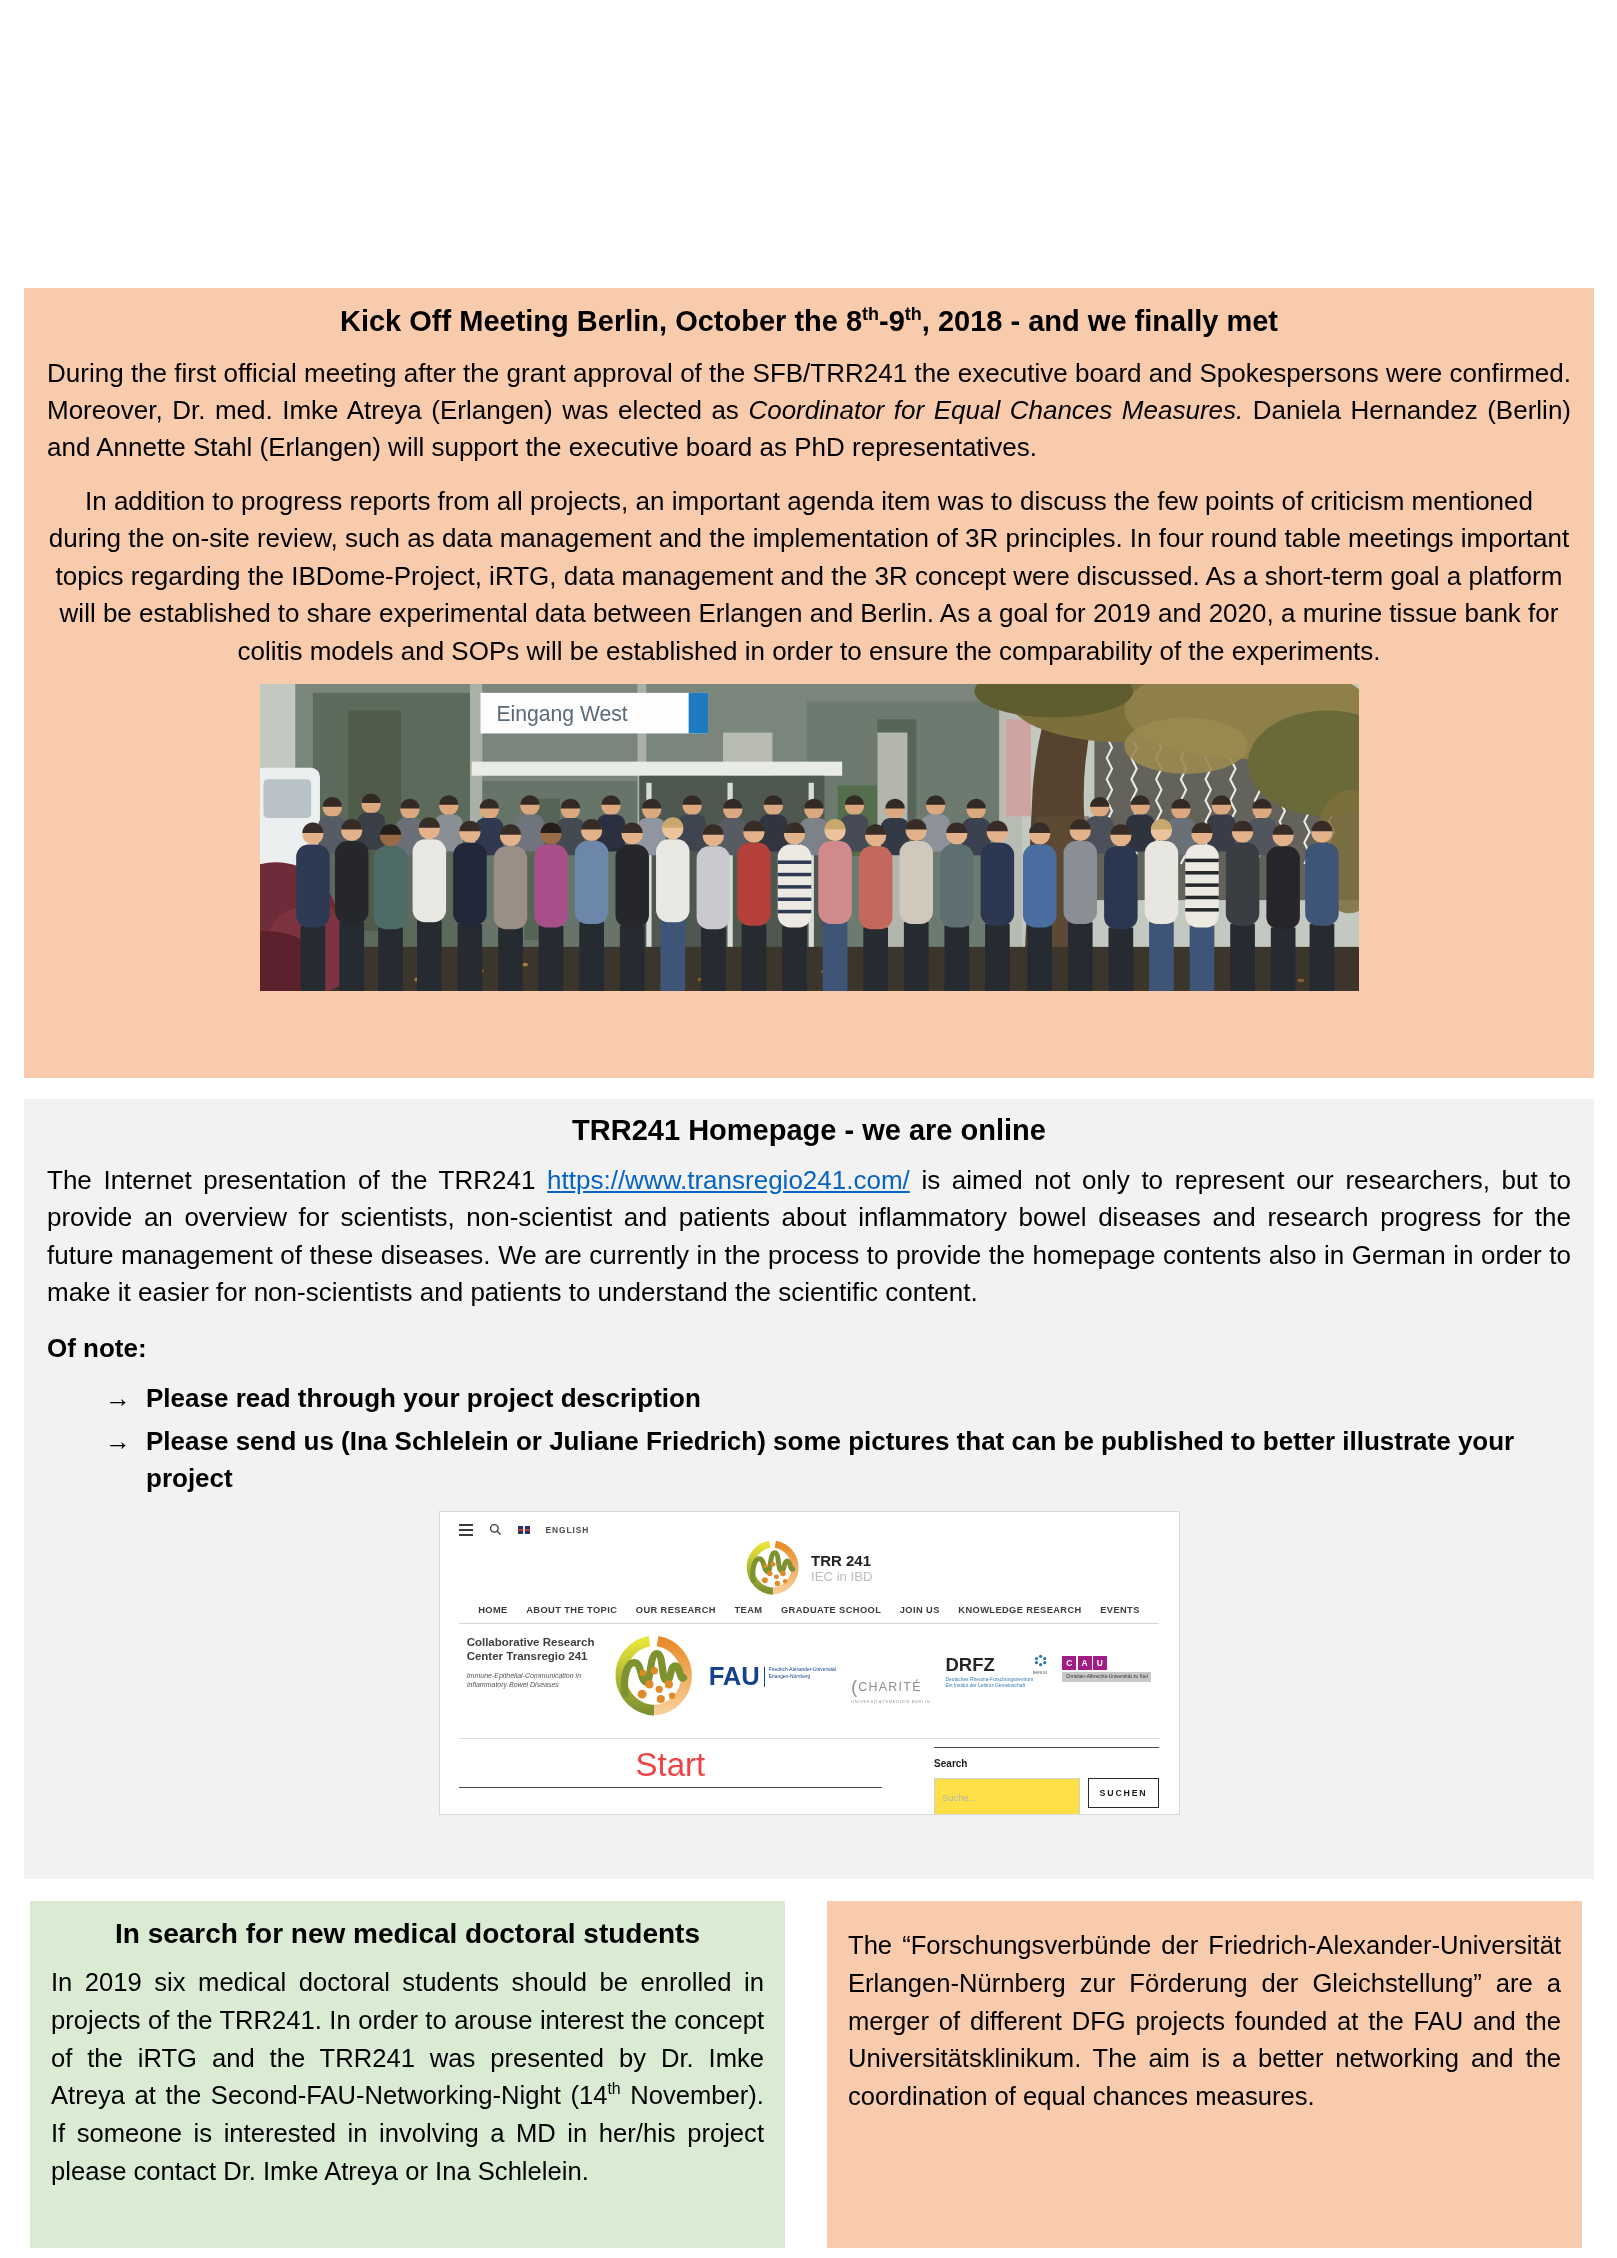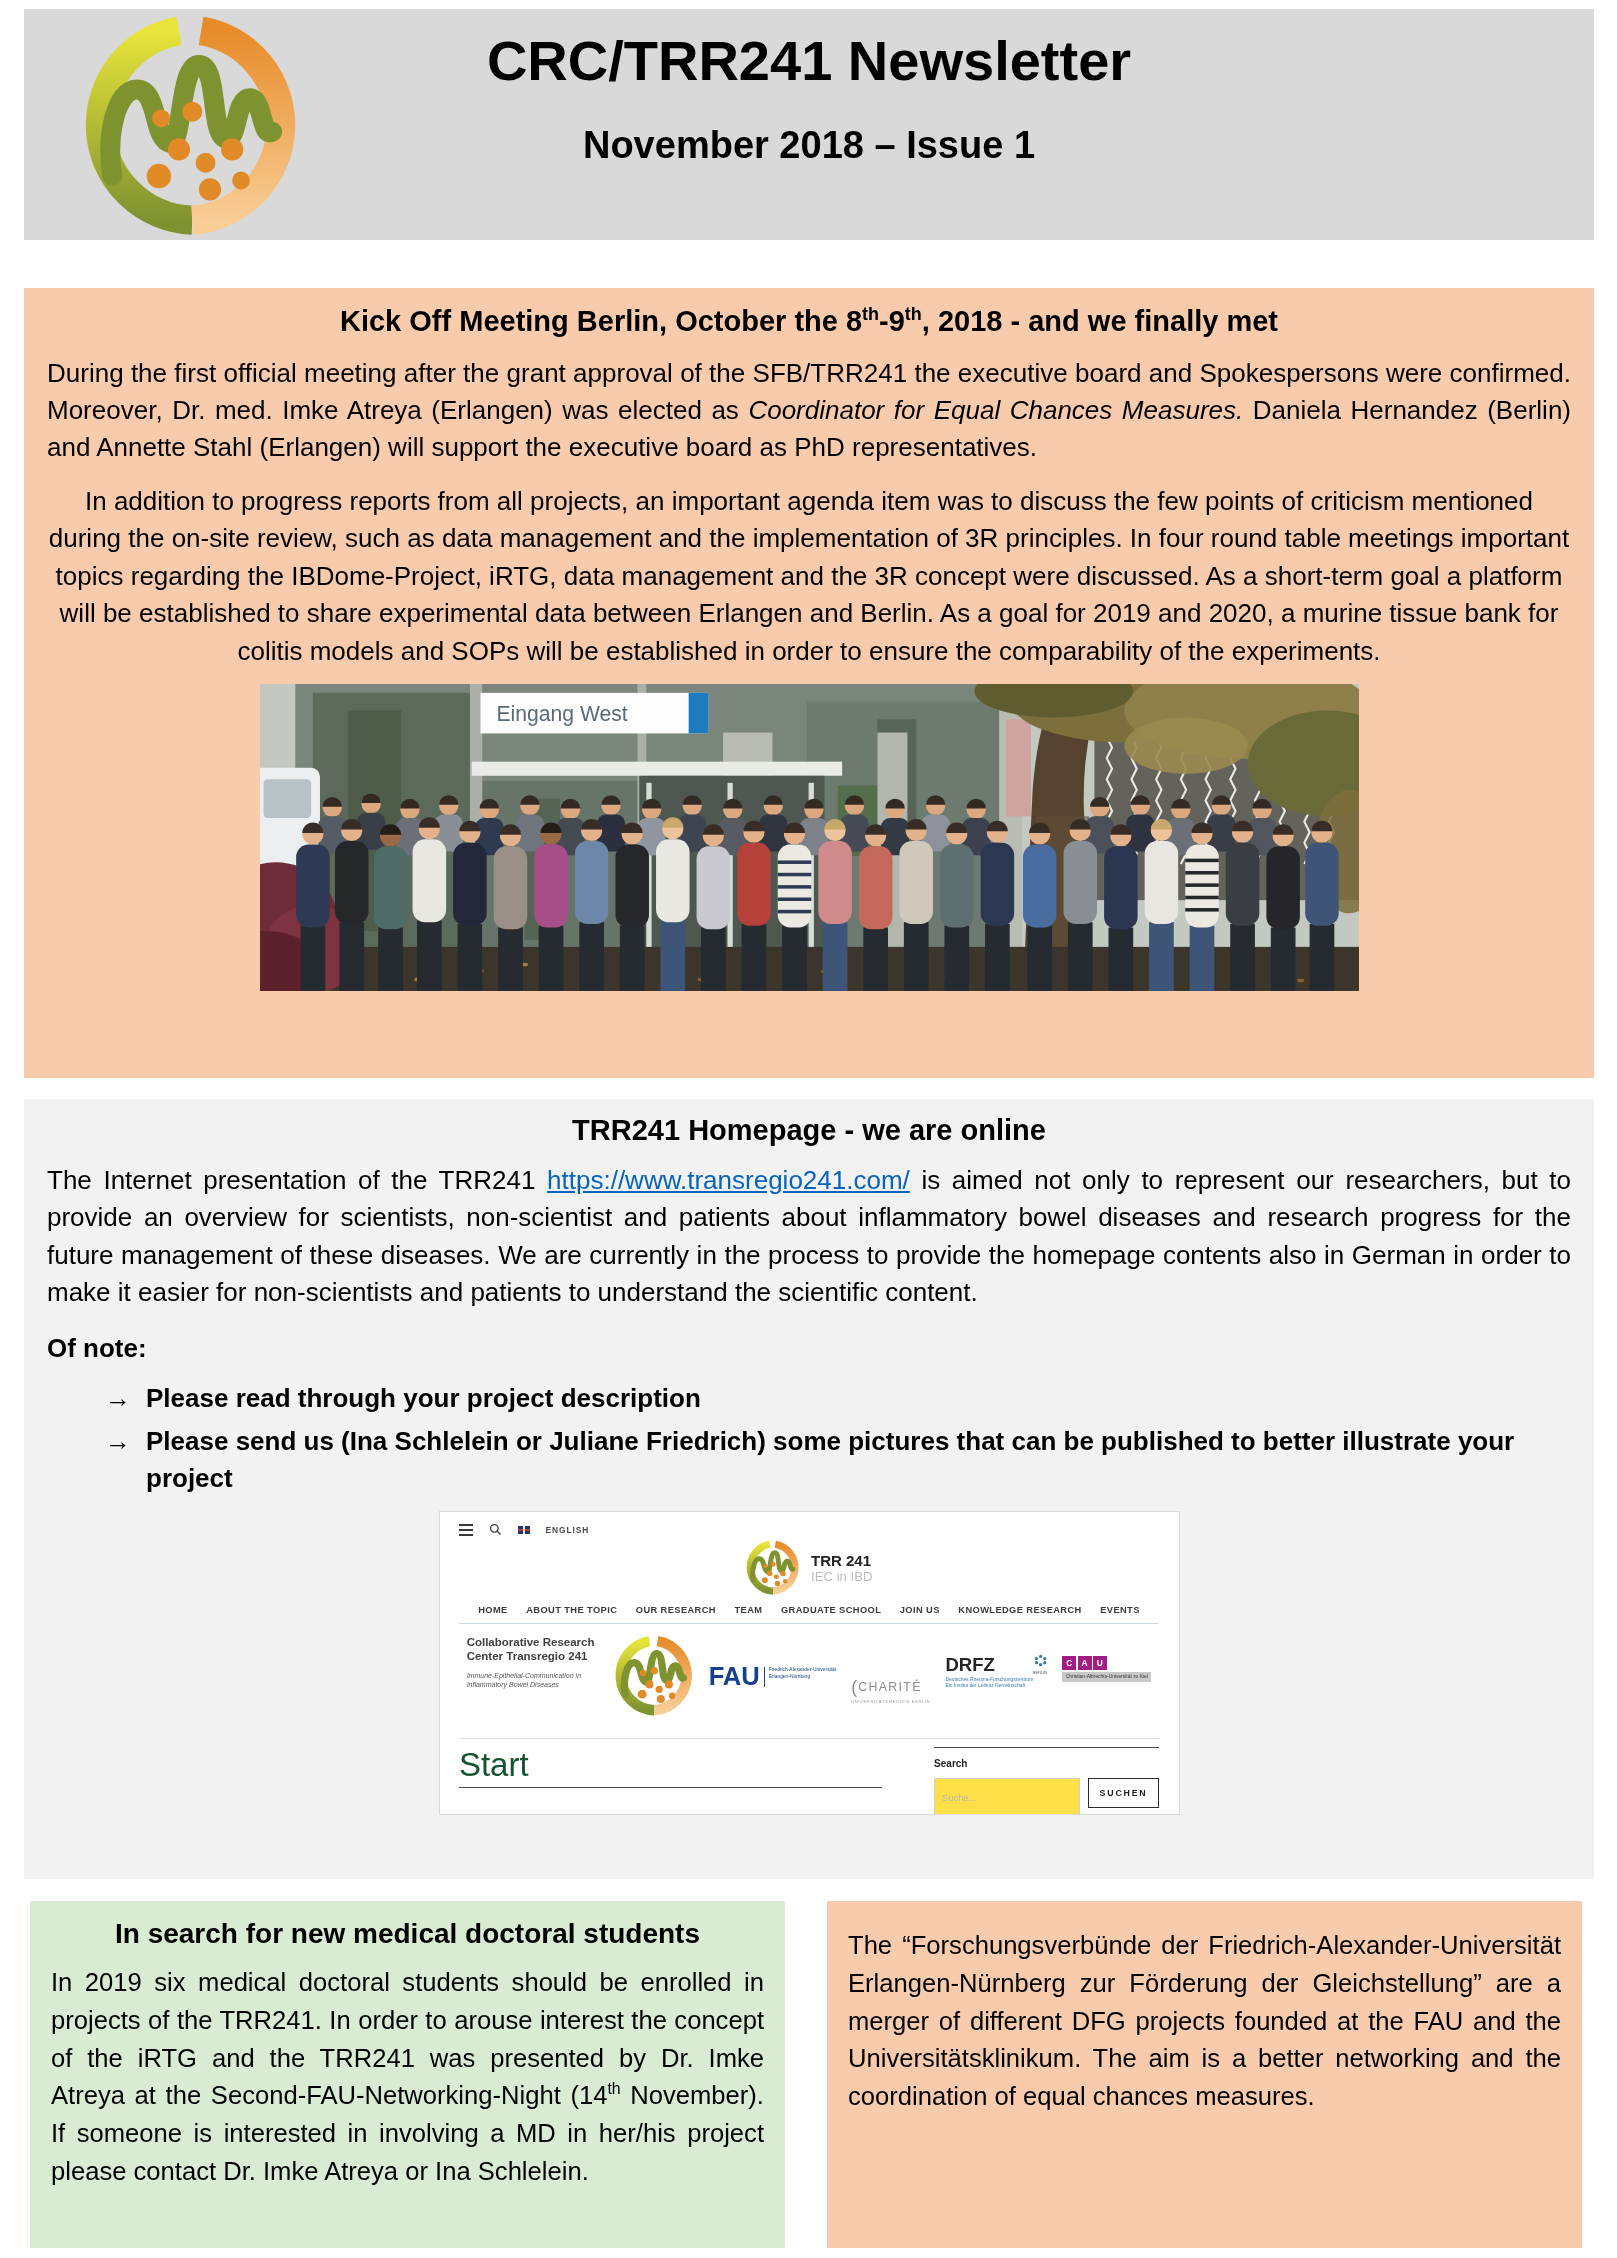--- a/index.html
+++ b/index.html
@@ -82,21 +82,21 @@
   .ws-drfz .ds{font-size:4.9px;color:#2f7cb5;line-height:1.35;margin-top:2.6px;}
   .ws-drfz svg{position:absolute;right:0;top:-1.8px;width:13.2px;height:13.2px;}
   .ws-cau{margin-top:21px;flex:none;}
   .ws-cau .row{display:flex;gap:1.3px;}
   .ws-cau .sq{width:14px;height:14px;background:#a21c86;color:#fff;font-size:8.4px;font-weight:bold;
               display:flex;align-items:center;justify-content:center;}
   .ws-cau .bar{margin-top:2.6px;background:#c9c9c9;color:#333;font-size:4.9px;padding:2.2px 3.5px;white-space:nowrap;}
   .ws-div2{border-top:0.9px solid #dcdcdc;margin-top:11.5px;}
   .ws-bottom{display:flex;justify-content:space-between;margin-top:8px;}
   .ws-start{width:423px;}
-  .ws-start .t{font-size:33px;color:#14532d;line-height:1.1;}
+  .ws-start .t{font-size:33px;color:#ef4444;line-height:1.1;text-align:center;}
   .ws-start .ul{border-bottom:1.8px solid #4a4a4a;margin-top:3.5px;}
   .ws-search{width:225px;}
   .ws-search .tl{border-top:1.3px solid #4a4a4a;}
   .ws-search .lbl{font-size:10px;font-weight:bold;color:#222;margin-top:9.7px;}
   .ws-search .row{display:flex;gap:8px;margin-top:8.8px;}
   .ws-search input{flex:1;height:40px;border:0.9px solid #d0d0d0;background:#fde047;box-sizing:border-box;
                    font-size:9.3px;color:#777;padding:0 7px;font-family:"Liberation Sans",sans-serif;}
   .ws-search input::placeholder{color:#b5b5b5;}
   .ws-search button{height:30px;border:1.8px solid #2a2a2a;background:#fff;color:#1c1c1c;
                     font-size:8.8px;font-weight:bold;letter-spacing:1.8px;padding:0 10.6px;
@@ -152,27 +152,20 @@
     <g id="bh">
       <circle cx="0" cy="0" r="11" fill="#dca87f"></circle>
       <path d="M-11,-1 a11,11 0 0 1 22,0 z" fill="#332a24"></path>
       <rect x="-16" y="10" width="32" height="42" rx="10" fill="currentColor"></rect>
     </g>
   </defs>
 </svg>
 
 <div id="page">
 
-  <div id="header-band" class="sect">
-    <svg id="header-logo" viewBox="0 0 100 100">
-      <use href="#trr-logo-sym"></use>
-    </svg>
-    <div class="hdr-title">CRC/TRR241 Newsletter</div>
-    <div class="hdr-sub">November 2018 – Issue 1</div>
-  </div>
 
   <div id="kickoff" class="sect">
     <h3 class="sec-h"><span>Kick Off Meeting Berlin, October the 8</span><span class="sup">th</span><span>-9</span><span class="sup">th</span><span>, 2018 - and we finally met</span></h3>
     <p class="body-text just p1"><span>During the first official meeting after the grant approval of the SFB/TRR241 the executive board and Spokespersons were confirmed. Moreover, Dr. med. Imke Atreya (Erlangen) was elected as </span><span class="it">Coordinator for Equal Chances Measures.</span><span> Daniela Hernandez (Berlin) and Annette Stahl (Erlangen) will support the executive board as PhD representatives.</span></p>
     <p class="body-text ctr p2">In addition to progress reports from all projects, an important agenda item was to discuss the few points of criticism mentioned during the on-site review, such as data management and the implementation of 3R principles. In four round table meetings important topics regarding the IBDome-Project, iRTG, data management and the 3R concept were discussed. As a short-term goal a platform will be established to share experimental data between Erlangen and Berlin. As a goal for 2019 and 2020, a murine tissue bank for colitis models and SOPs will be established in order to ensure the comparability of the experiments.</p>
 
     <div id="photo-wrap">
       <svg viewBox="0 0 1246 348" width="1099" height="307">
 
         <rect x="0" y="0" width="1246" height="348" fill="#c3c8c0"></rect>

